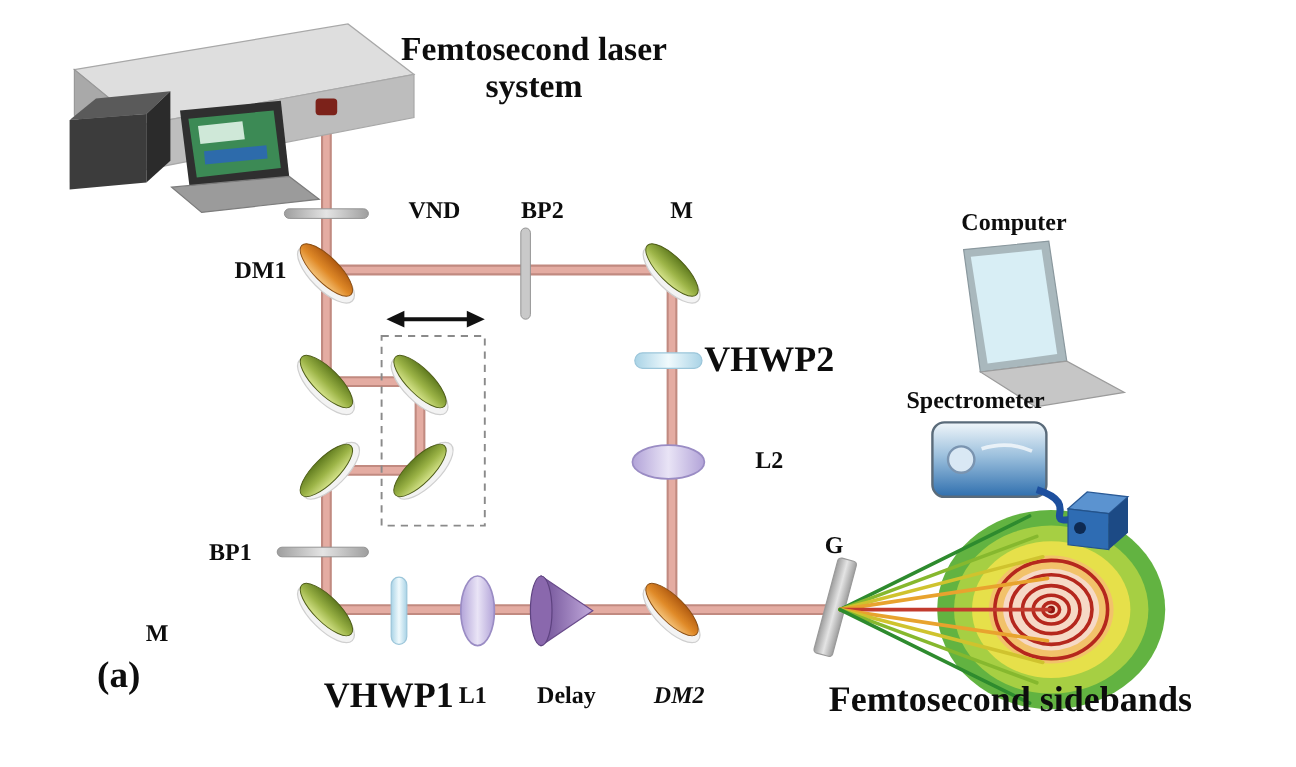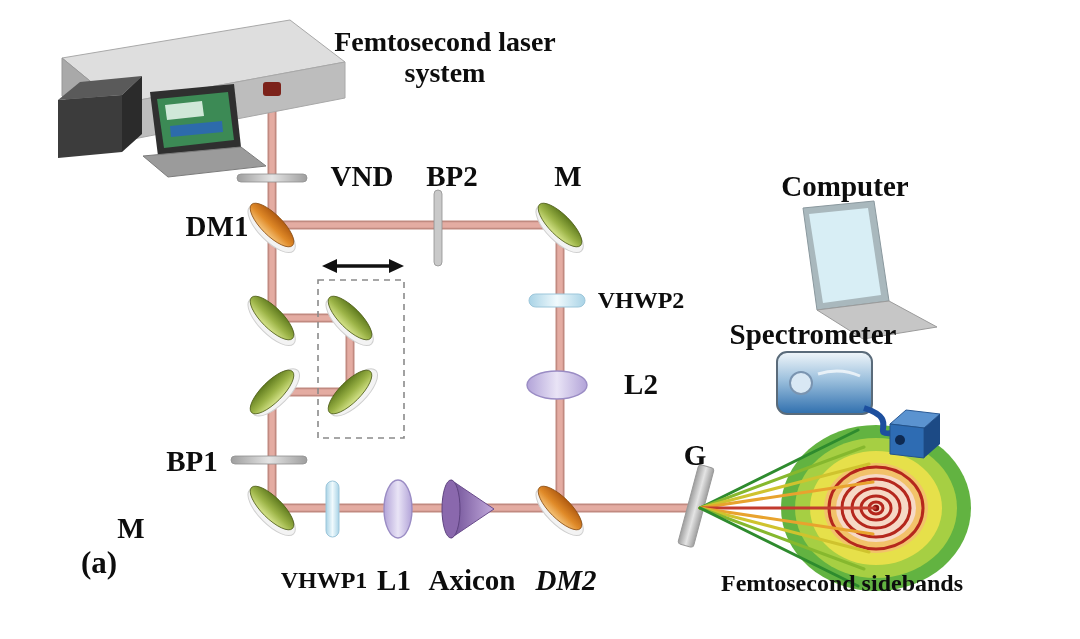--- a/index.html
+++ b/index.html
@@ -3,26 +3,26 @@
 <meta charset="utf-8">
 <style>
   html,body{margin:0;padding:0;background:#ffffff;}
   .canvas{
     position:relative;width:1080px;height:639px;background:#ffffff;
     overflow:hidden;font-family:"Liberation Serif", serif;
   }
   svg{position:absolute;left:0;top:0;}
   .lbl{
     position:absolute;transform:translate(-50%,-50%);
-    font-weight:bold;font-size:29px;color:#0d0d0d;white-space:nowrap;
+    font-weight:bold;font-size:20px;color:#0d0d0d;white-space:nowrap;
     font-family:"Liberation Serif", serif;line-height:1.12;
   }
   .lbl.title{white-space:normal;width:225px;text-align:center;font-size:28px;}
   .lbl.panel{font-size:31px;}
-  .lbl.md{font-size:24px;}
+  .lbl.md{font-size:30px;}
 </style>
 </head>
 <body>
 
 <div class="canvas">
 
 <svg width="1080" height="639" viewBox="0 0 1080 639">
   <defs>
     <linearGradient id="gGreen" x1="0" y1="0" x2="0" y2="1">
       <stop offset="0" stop-color="#5f7a1e"></stop>
@@ -197,18 +197,18 @@
 <div class="lbl" style="left:217px; top:226px;">DM1</div>
 <div class="lbl md" style="left:641px; top:300px;">VHWP2</div>
 <div class="lbl" style="left:641px; top:384px;">L2</div>
 <div class="lbl" style="left:813px; top:334px;">Spectrometer</div>
 <div class="lbl" style="left:845px; top:186px;">Computer</div>
 <div class="lbl" style="left:192px; top:461px;">BP1</div>
 <div class="lbl" style="left:131px; top:528px;">M</div>
 <div class="lbl panel" style="left:99px;  top:563px;">(a)</div>
 <div class="lbl md" style="left:324px; top:580px;">VHWP1</div>
 <div class="lbl" style="left:394px; top:580px;">L1</div>
-<div class="lbl" style="left:472px; top:580px;">Axicon</div>
+<div class="lbl" style="left:472px; top:580px;">Delay</div>
 <div class="lbl" style="left:566px; top:580px;font-style:italic;">DM2</div>
 <div class="lbl" style="left:695px; top:455px;">G</div>
 <div class="lbl md" style="left:842px; top:583px;">Femtosecond sidebands</div>
 
 </div>
 
 </body></html>

